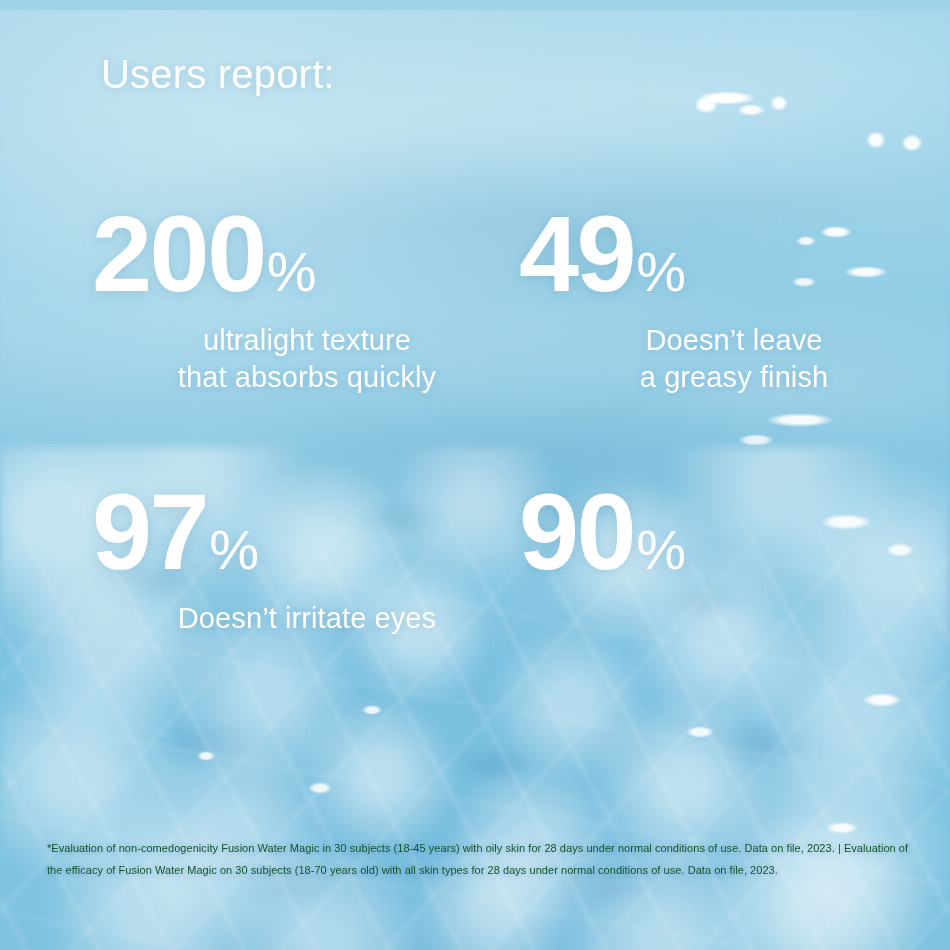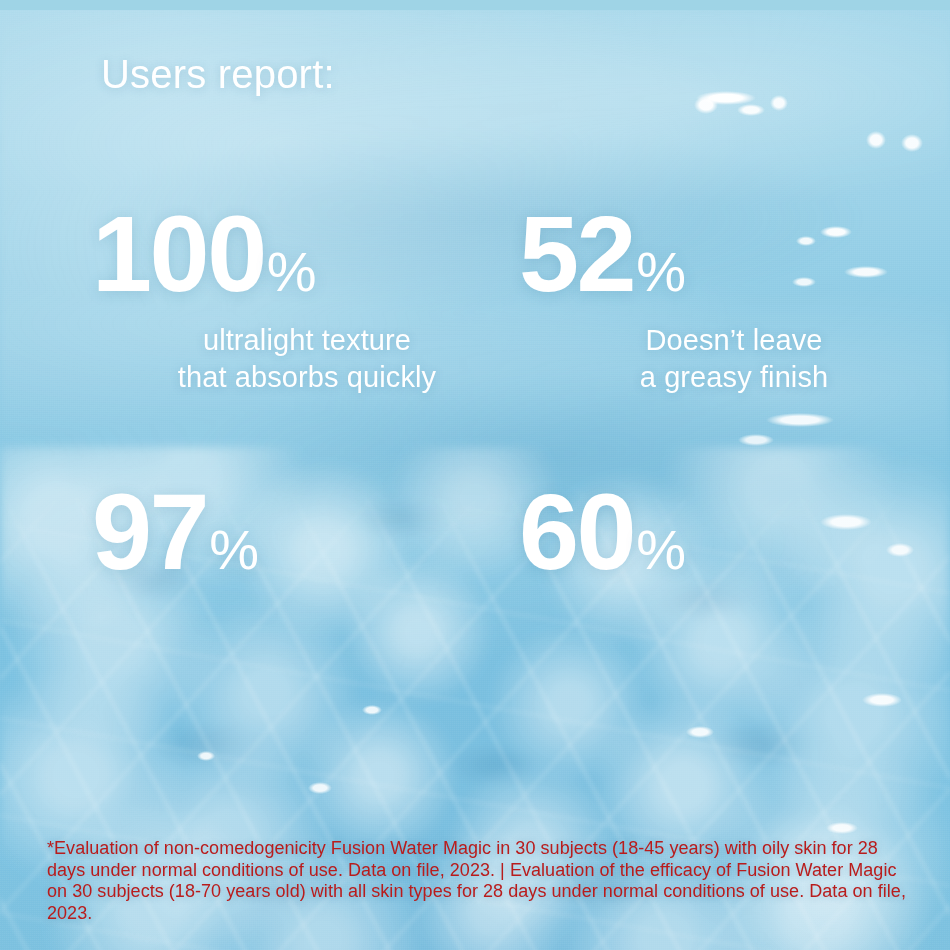--- a/index.html
+++ b/index.html
@@ -188,25 +188,25 @@
     white-space: pre-line;
     text-shadow: 0 1px 10px rgba(40,110,150,.22);
     text-align: center;
   }
 
   .footnote {
     position: absolute;
     left: 47px;
     top: 828px;
     width: 862px;
-    font-size: 18px;
+    font-size: 11px;
     font-weight: 400;
     line-height: 21.5px;
     letter-spacing: .05px;
-    color: #b91c1c;
+    color: #14532d;
     text-shadow: 0 1px 7px rgba(40,110,150,.30);
   }
 </style>
 </head>
 <body>
 
 <div id="stage">
 
   <div class="bg-layer" id="bg-base"></div>
   <div class="bg-layer" id="bg-bands"></div>
@@ -215,46 +215,47 @@
   <div class="bg-layer" id="bg-glints"></div>
   <div class="bg-layer" id="bg-grain"></div>
   <div class="bg-layer" id="bg-vignette"></div>
 
   <div id="content">
 
     <div class="eyebrow">Users report:</div>
 
     <div class="stat stat-col-left stat-row-top">
       <div class="stat-figure">
-        <span class="stat-number">100</span>
+        <span class="stat-number">200</span>
         <span class="stat-percent">%</span>
       </div>
       <div class="stat-caption">ultralight texture
 that absorbs quickly</div>
     </div>
 
     <div class="stat stat-col-right stat-row-top">
       <div class="stat-figure">
-        <span class="stat-number">52</span>
+        <span class="stat-number">49</span>
         <span class="stat-percent">%</span>
       </div>
       <div class="stat-caption">Doesn’t leave
 a greasy finish</div>
     </div>
 
     <div class="stat stat-col-left stat-row-bottom">
       <div class="stat-figure">
         <span class="stat-number">97</span>
         <span class="stat-percent">%</span>
       </div>
+      <div class="stat-caption">Doesn’t irritate eyes</div>
     </div>
 
     <div class="stat stat-col-right stat-row-bottom">
       <div class="stat-figure">
-        <span class="stat-number">60</span>
+        <span class="stat-number">90</span>
         <span class="stat-percent">%</span>
       </div>
     </div>
 
     <div class="footnote">*Evaluation of non-comedogenicity Fusion Water Magic in 30 subjects (18-45 years) with oily skin for 28 days under normal conditions of use. Data on file, 2023. | Evaluation of the efficacy of Fusion Water Magic on 30 subjects (18-70 years old) with all skin types for 28 days under normal conditions of use. Data on file, 2023.</div>
 
   </div>
 </div>
 
 </body></html>

